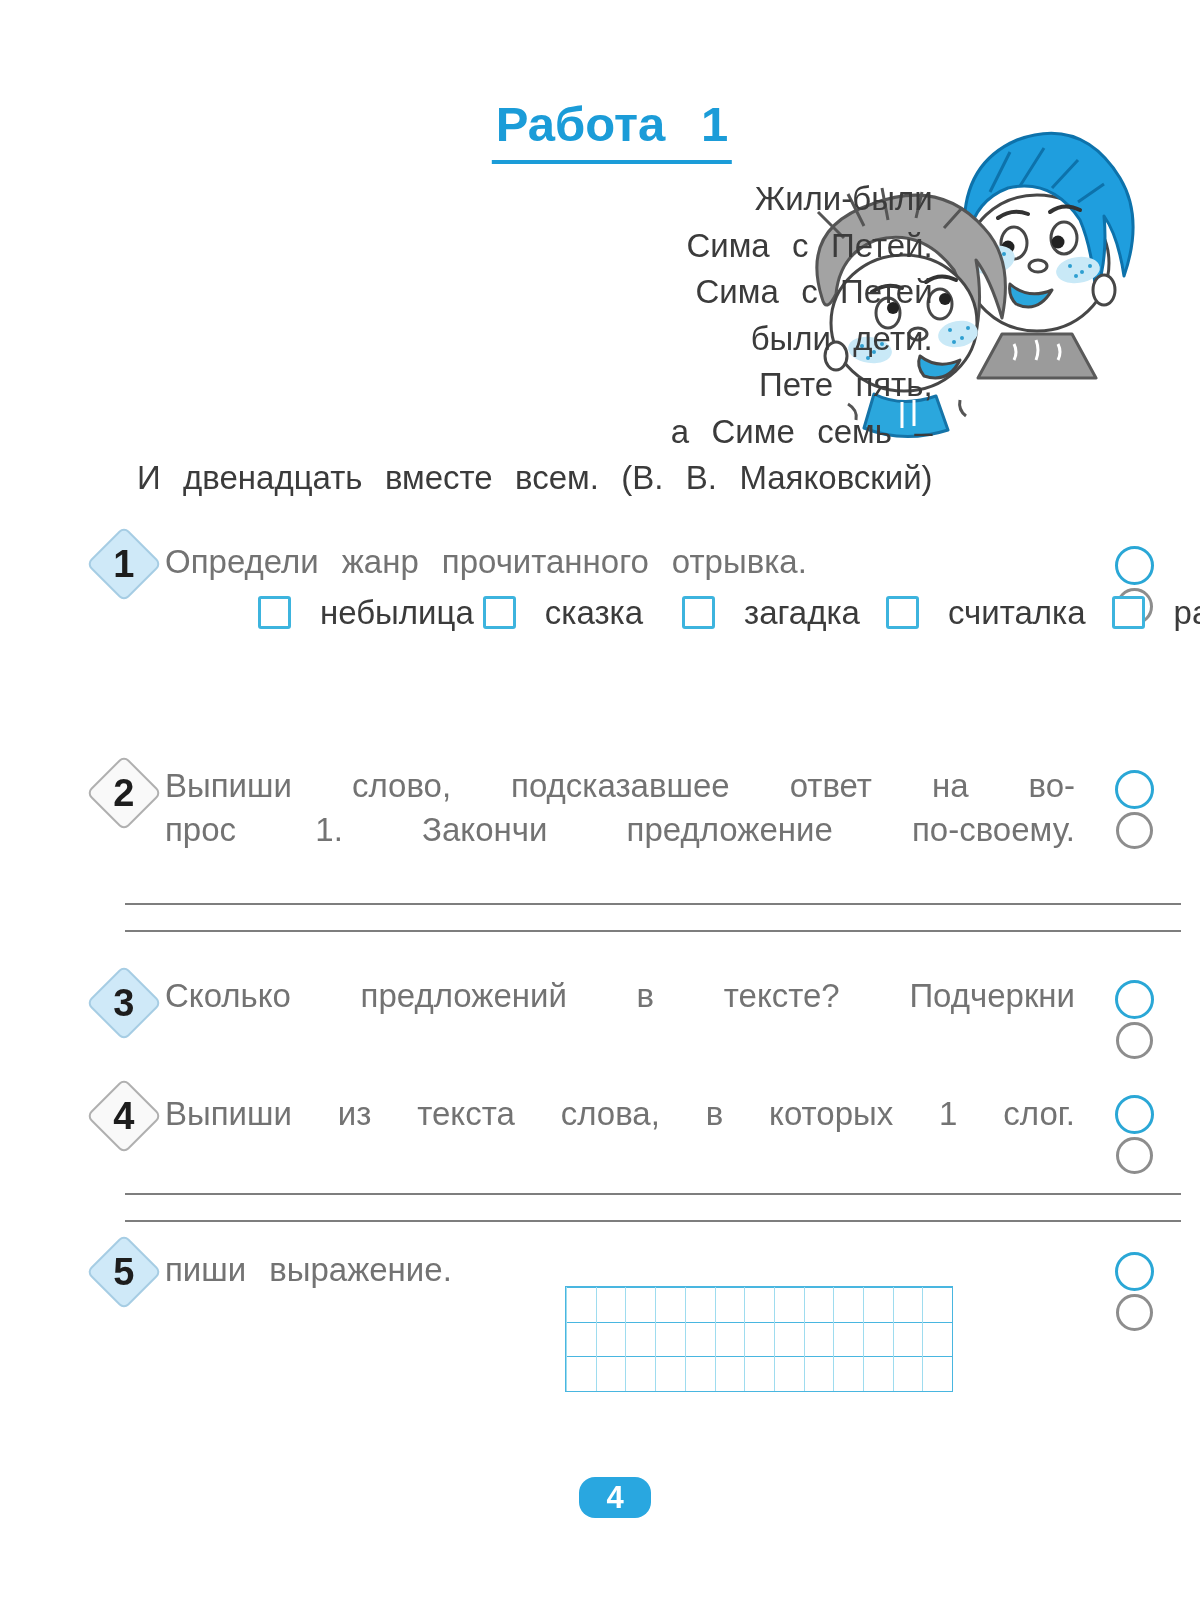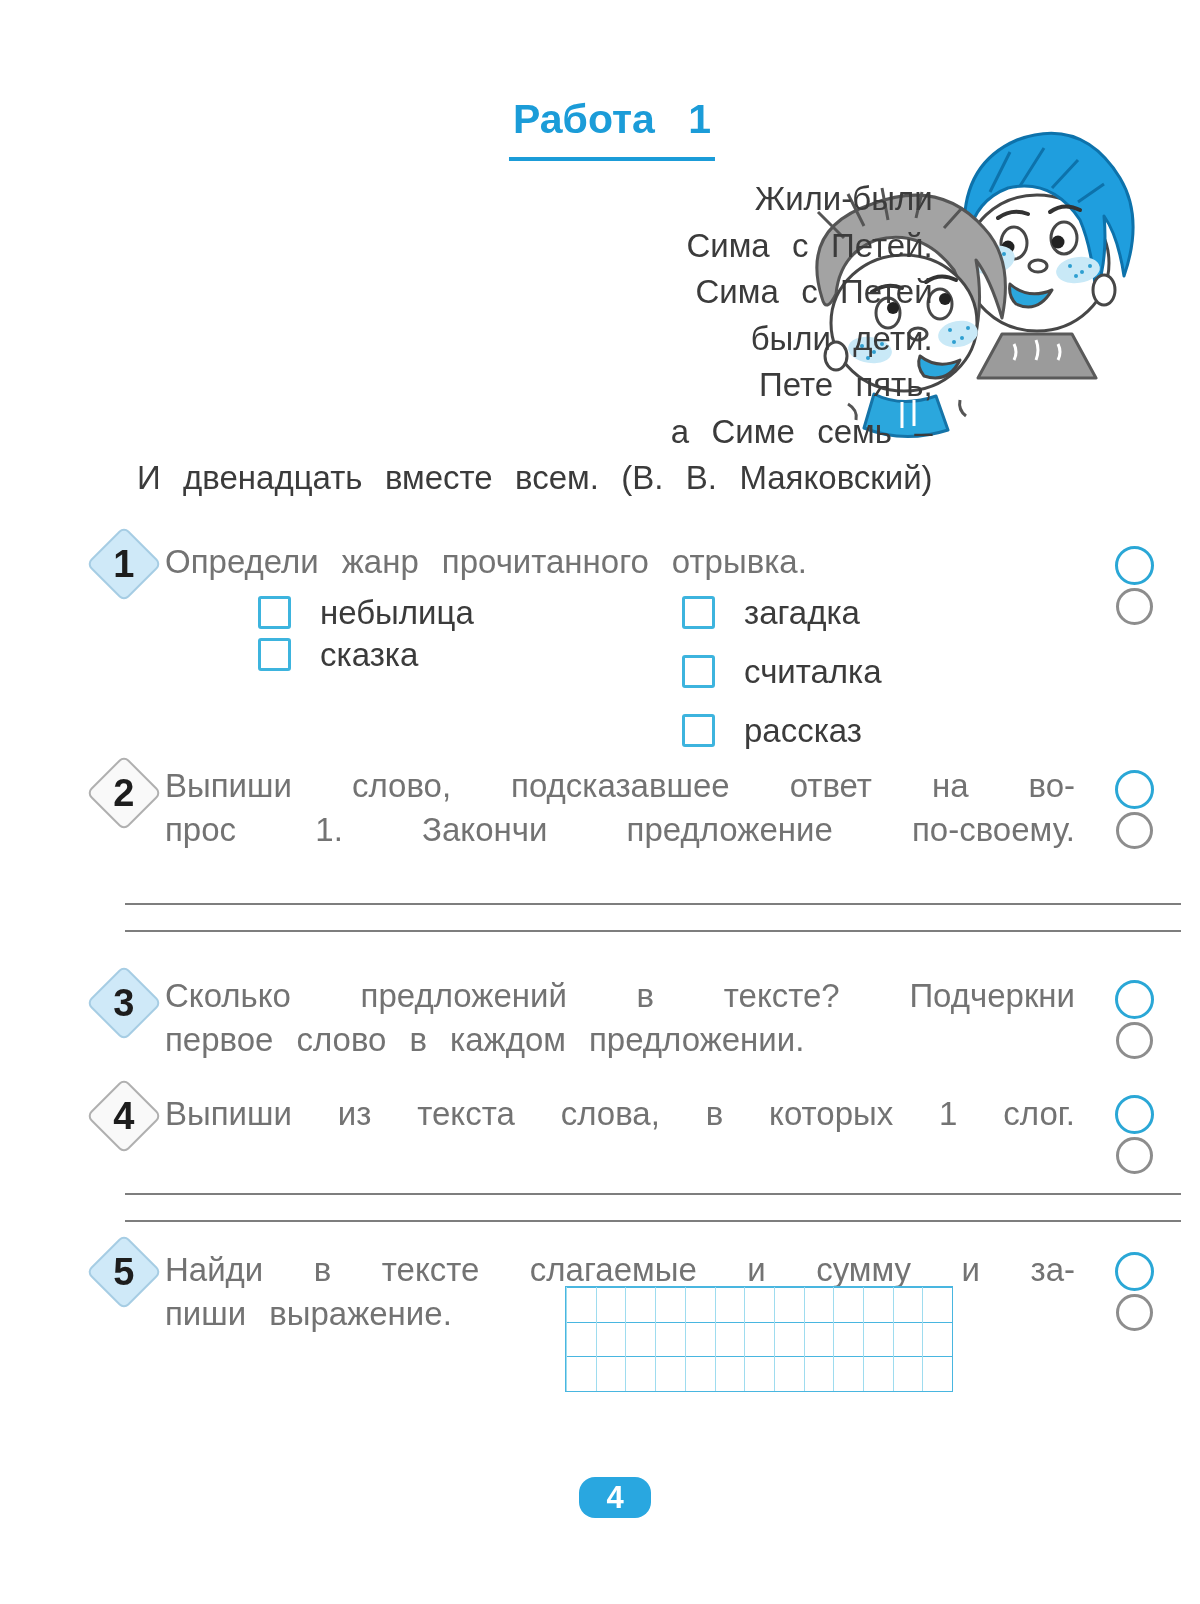--- a/index.html
+++ b/index.html
@@ -3,22 +3,22 @@
 <meta charset="utf-8">
 <style>
   html,body{margin:0;padding:0;background:#ffffff;}
   .page{
     position:relative;width:1200px;height:1604px;background:#ffffff;
     font-family:"Liberation Sans", sans-serif;color:#3b3b3b;overflow:hidden;
   }
   
   .title{
     position:absolute;top:96px;left:612px;transform:translateX(-50%);
-    font-size:41px;font-weight:bold;color:#1b9cd8;word-spacing:22px;
-    border-bottom:4px solid #1b9cd8;padding:0 4px 14px 4px;white-space:nowrap;
+    font-size:49px;font-weight:bold;color:#1b9cd8;word-spacing:22px;
+    border-bottom:4px solid #1b9cd8;padding:0 4px 8px 4px;white-space:nowrap;
   }
   
   .poem{position:absolute;left:137px;top:176px;font-size:33px;line-height:46.5px;word-spacing:.40em;white-space:nowrap;}
   .poem-line{height:46.5px;text-align:right;}
   .poem-line.indent{padding-left:100px;}
   
   .task-diamond{
     position:absolute;left:97px;width:50px;height:50px;transform:rotate(45deg);
     border-radius:7px;display:flex;align-items:center;justify-content:center;
   }
@@ -29,21 +29,21 @@
   }
   .task-text{position:absolute;left:165px;width:910px;font-size:33px;line-height:44px;color:#737373;}
   .t-line{display:block;word-spacing:.42em;}
   .t-line.just{text-align:justify;text-align-last:justify;}
   
   .marks{position:absolute;left:1115px;display:flex;flex-direction:column;align-items:center;gap:3px;}
   .circ{width:33px;height:33px;border-radius:50%;background:#fff;}
   .circ.blue{border:3px solid #2aa7d6;}
   .circ.gray{border:3px solid #8d8d8d;width:31px;height:31px;}
   
-  .opt-col{position:absolute;display:flex;flex-direction:column;gap:9px;}
+  .opt-col{position:absolute;display:flex;flex-direction:row;gap:9px;}
   .opt-row{display:flex;align-items:center;height:33px;}
   .cb{width:27px;height:27px;border:3px solid #3db4de;border-radius:3px;background:#fff;flex:0 0 auto;}
   .opt-label{font-size:33px;color:#3b3b3b;margin-left:29px;white-space:nowrap;}
   
   .write-line{position:absolute;left:125px;width:1056px;height:0;border-top:2px solid #7e7e7e;}
   
   .math-grid{
     position:absolute;left:565px;top:1286px;width:386px;height:104px;
     border:1px solid #49b6e0;
     background-image:
@@ -191,21 +191,20 @@
     <span class="circ gray"></span>
   </div>
   <div class="write-line" style="top:903px;"></div>
   <div class="write-line" style="top:930px;"></div>
 
   <div class="task-diamond blue" style="top:976px;">
     <span class="num">3</span>
   </div>
   <div class="task-text" style="top:974px;">
     <span class="t-line just">Сколько предложений в тексте? Подчеркни</span>
-    <span class="t-line">первое слово в каждом предложении.</span>
   </div>
   <div class="marks" style="top:980px;">
     <span class="circ blue"></span>
     <span class="circ gray"></span>
   </div>
 
   <div class="task-diamond gray" style="top:1089px;">
     <span class="num">4</span>
   </div>
   <div class="task-text" style="top:1092px;">
@@ -215,21 +214,20 @@
     <span class="circ blue"></span>
     <span class="circ gray"></span>
   </div>
   <div class="write-line" style="top:1193px;"></div>
   <div class="write-line" style="top:1220px;"></div>
 
   <div class="task-diamond blue" style="top:1245px;">
     <span class="num">5</span>
   </div>
   <div class="task-text" style="top:1248px;">
-    <span class="t-line just">Найди в тексте слагаемые и сумму и за-</span>
     <span class="t-line">пиши выражение.</span>
   </div>
   <div class="marks" style="top:1252px;">
     <span class="circ blue"></span>
     <span class="circ gray"></span>
   </div>
   <div class="math-grid"></div>
 
   <div class="page-badge">4</div>
 

